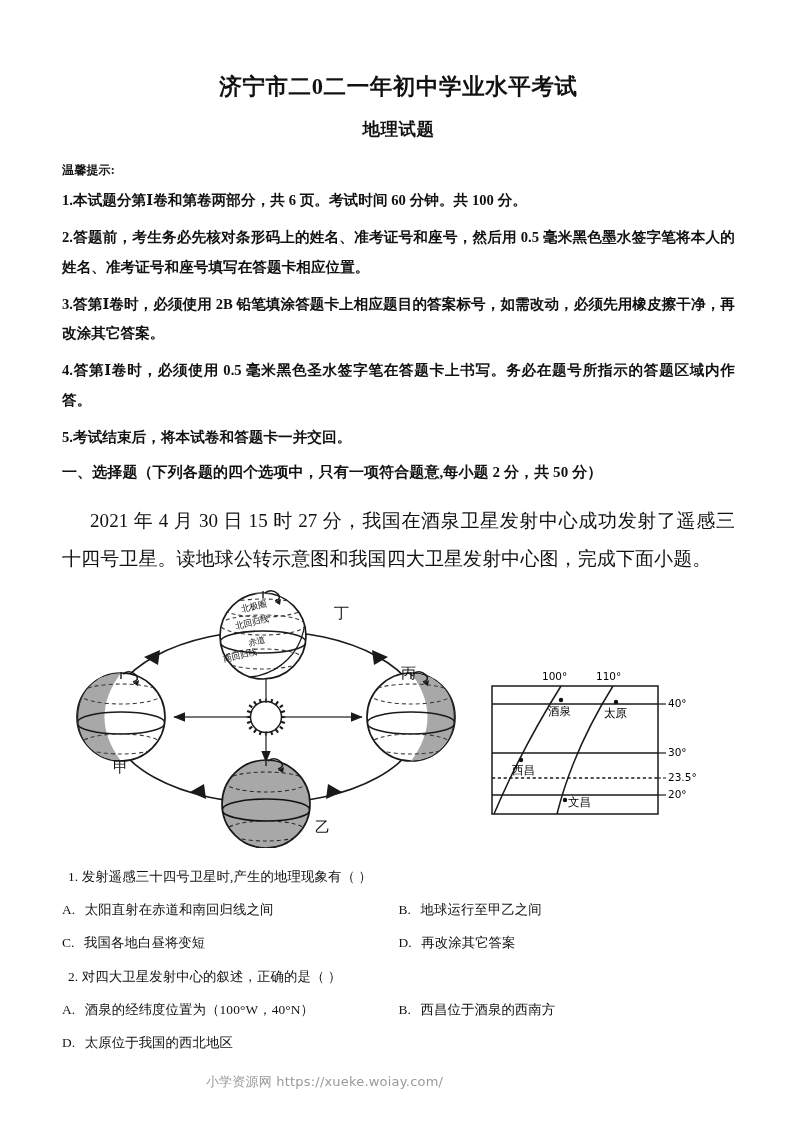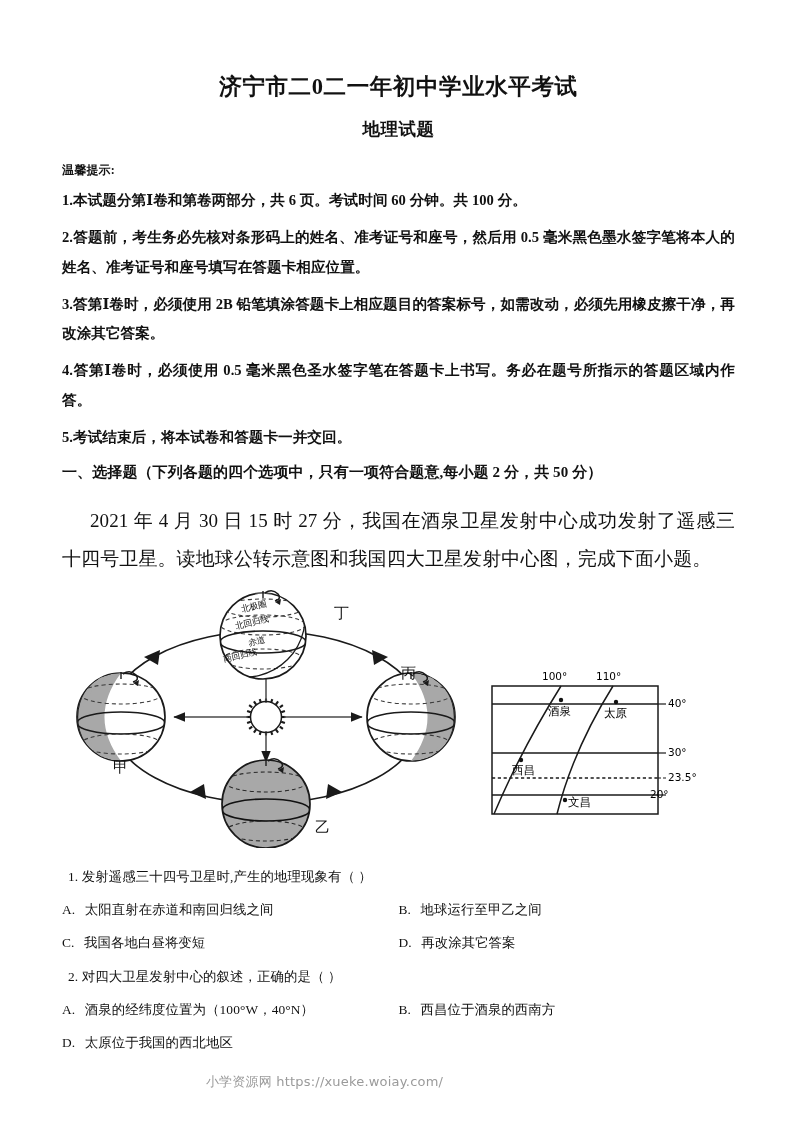--- a/index.html
+++ b/index.html
@@ -329,21 +329,21 @@
         <circle cx="79" cy="132" r="2.2" fill="#111"></circle>
       </svg>
 
       
       <span class="map-text" style="left:56px; top:2px;">100°</span>
       <span class="map-text" style="left:110px; top:2px;">110°</span>
       
       <span class="map-text" style="left:182px; top:29px;">40°</span>
       <span class="map-text" style="left:182px; top:78px;">30°</span>
       <span class="map-text" style="left:182px; top:103px;">23.5°</span>
-      <span class="map-text" style="left:164px; top:120px;">20°</span>
+      <span class="map-text" style="left:182px; top:120px;">20°</span>
       
       <span class="map-text city" style="left:62px; top:36px;">酒泉</span>
       <span class="map-text city" style="left:118px; top:38px;">太原</span>
       <span class="map-text city" style="left:26px; top:95px;">西昌</span>
       <span class="map-text city" style="left:82px; top:127px;">文昌</span>
     </div>
   </div>
 
   <div class="question">
     <div class="q-text">

